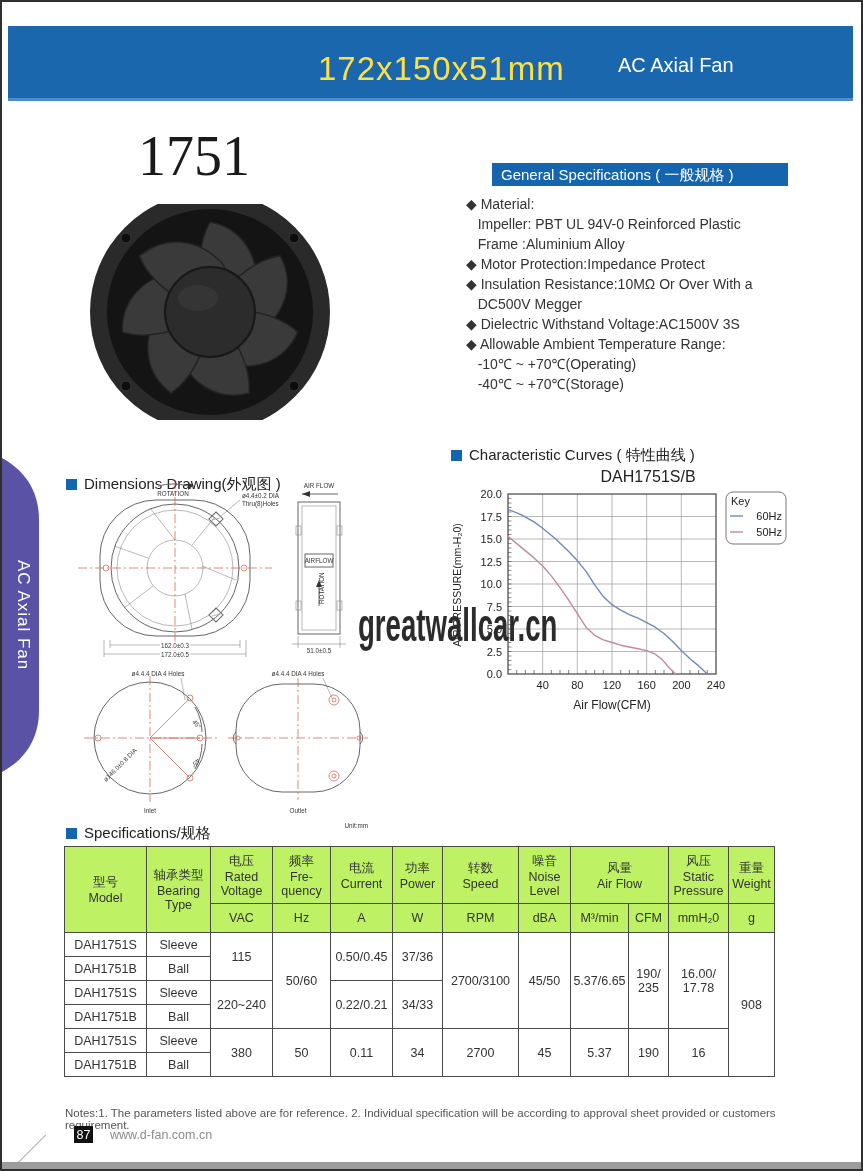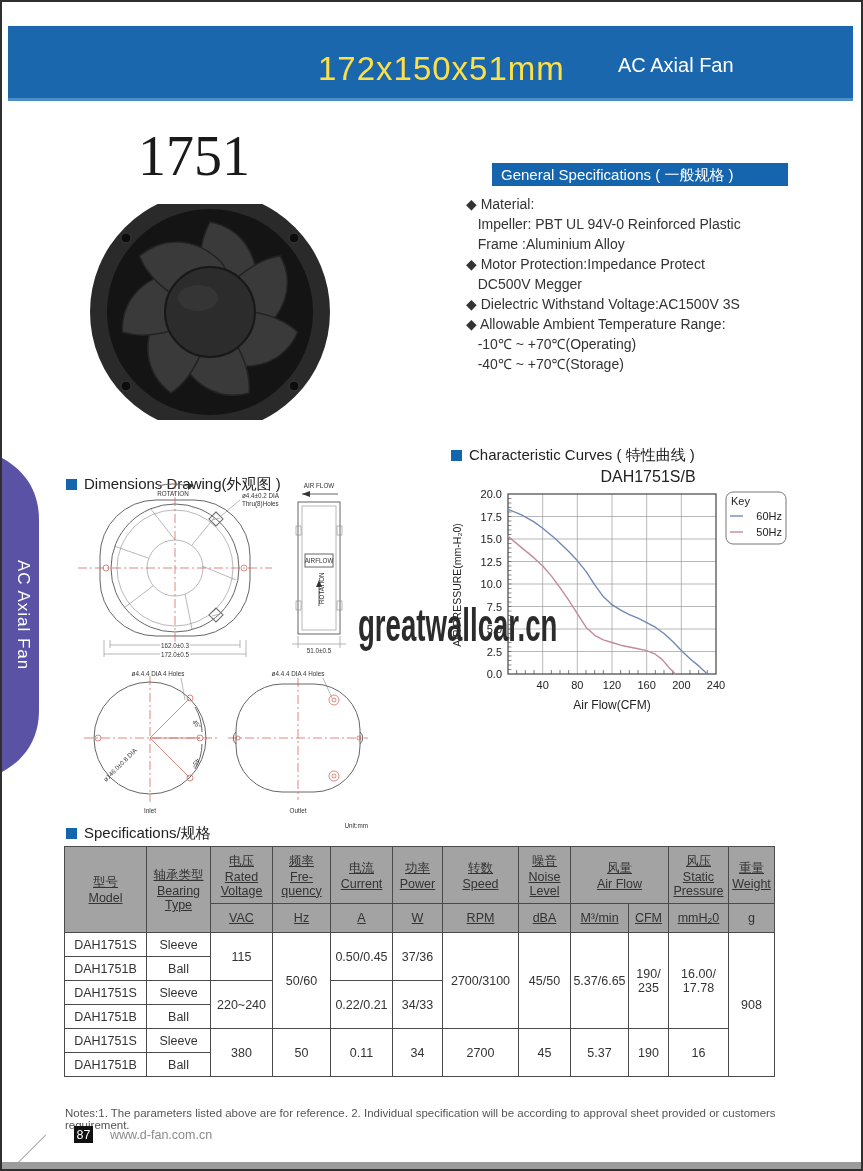--- a/index.html
+++ b/index.html
@@ -36,21 +36,21 @@
   
   .dims-svg{position:absolute;left:58px;top:466px;}
   .chart-wrap{position:absolute;left:446px;top:462px;}
   .watermark{position:absolute;left:356px;top:596px;font-size:46px;font-weight:bold;color:#2b2b2b;
     transform:scaleX(0.60);transform-origin:left top;letter-spacing:0px;white-space:nowrap;}
   
   .spec-table{position:absolute;left:62px;top:844px;border-collapse:collapse;table-layout:fixed;
     font-size:12.5px;color:#333;}
   .spec-table th,.spec-table td{border:1px solid #4a4a4a;text-align:center;vertical-align:middle;
     padding:1px 2px;font-weight:normal;}
-  .spec-table thead th{background:#a3a3a3;text-decoration:underline;}
+  .spec-table thead th{background:#bef264;}
   .hdr-zh{font-size:12.5px;}
   .hdr-en{font-size:12.5px;white-space:pre-line;}
   .unit-row th{height:26px;}
   .name-row th{height:54px;}
   .spec-table tbody td{height:21px;background:#fff;}
   .pre{white-space:pre-line;}
   
   .notes{position:absolute;left:63px;top:1105px;width:770px;font-size:11.5px;color:#555;}
   .page-badge{position:absolute;left:72px;top:1124px;width:19px;height:17px;background:#111;
     color:#fff;font-size:12.5px;display:flex;align-items:center;justify-content:center;}
@@ -112,20 +112,21 @@
         <circle cx="208" cy="190" r="5"></circle>
     </g>
   </svg>
 
   <div class="gs-title">General Specifications ( 一般规格 )</div>
   <div class="gs-list">
     <div class="gs-line">◆ Material:</div>
     <div class="gs-line">   Impeller: PBT UL 94V-0 Reinforced Plastic</div>
     <div class="gs-line">   Frame :Aluminium Alloy</div>
     <div class="gs-line">◆ Motor Protection:Impedance Protect</div>
+    <div class="gs-line">◆ Insulation Resistance:10MΩ Or Over With a</div>
     <div class="gs-line">   DC500V Megger</div>
     <div class="gs-line">◆ Dielectric Withstand Voltage:AC1500V 3S</div>
     <div class="gs-line">◆ Allowable Ambient Temperature Range:</div>
     <div class="gs-line">   -10℃ ~ +70℃(Operating)</div>
     <div class="gs-line">   -40℃ ~ +70℃(Storage)</div>
   </div>
 
   <div class="sec-head" style="left:64px;top:461px;margin-top:12px;">
     <span class="sec-sq"></span>
     <span>Dimensions Drawing(外观图 )</span>

